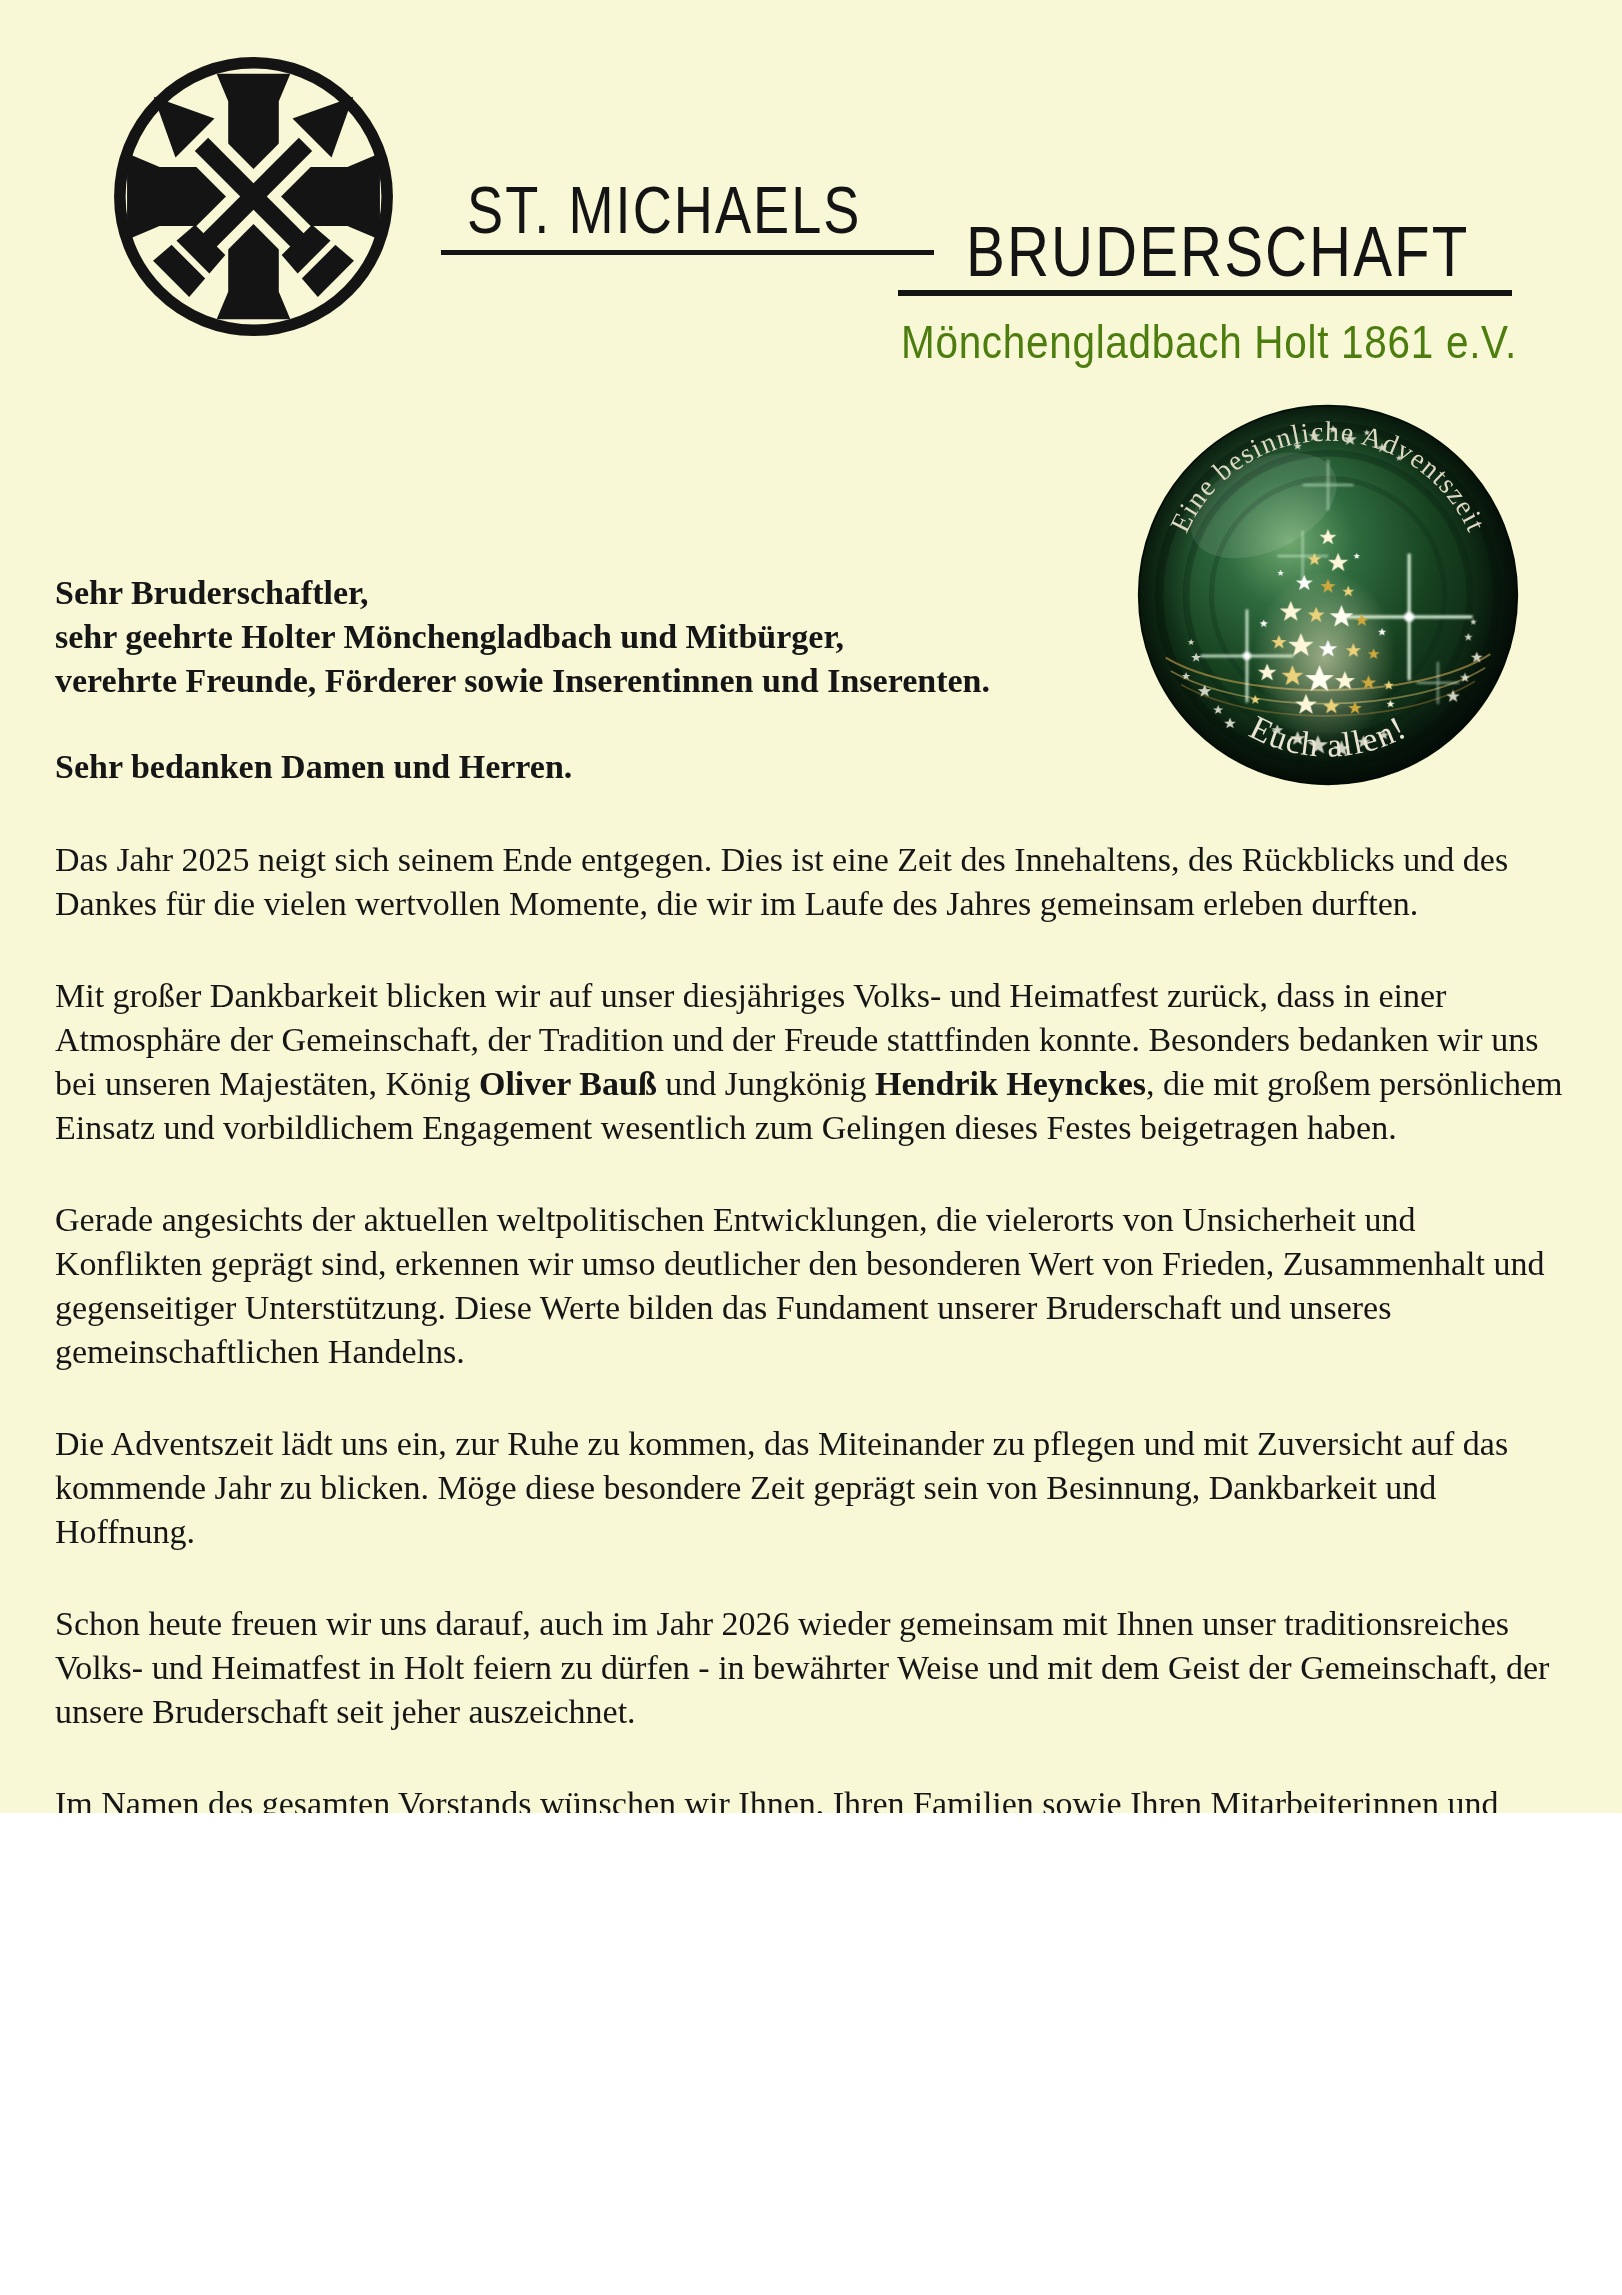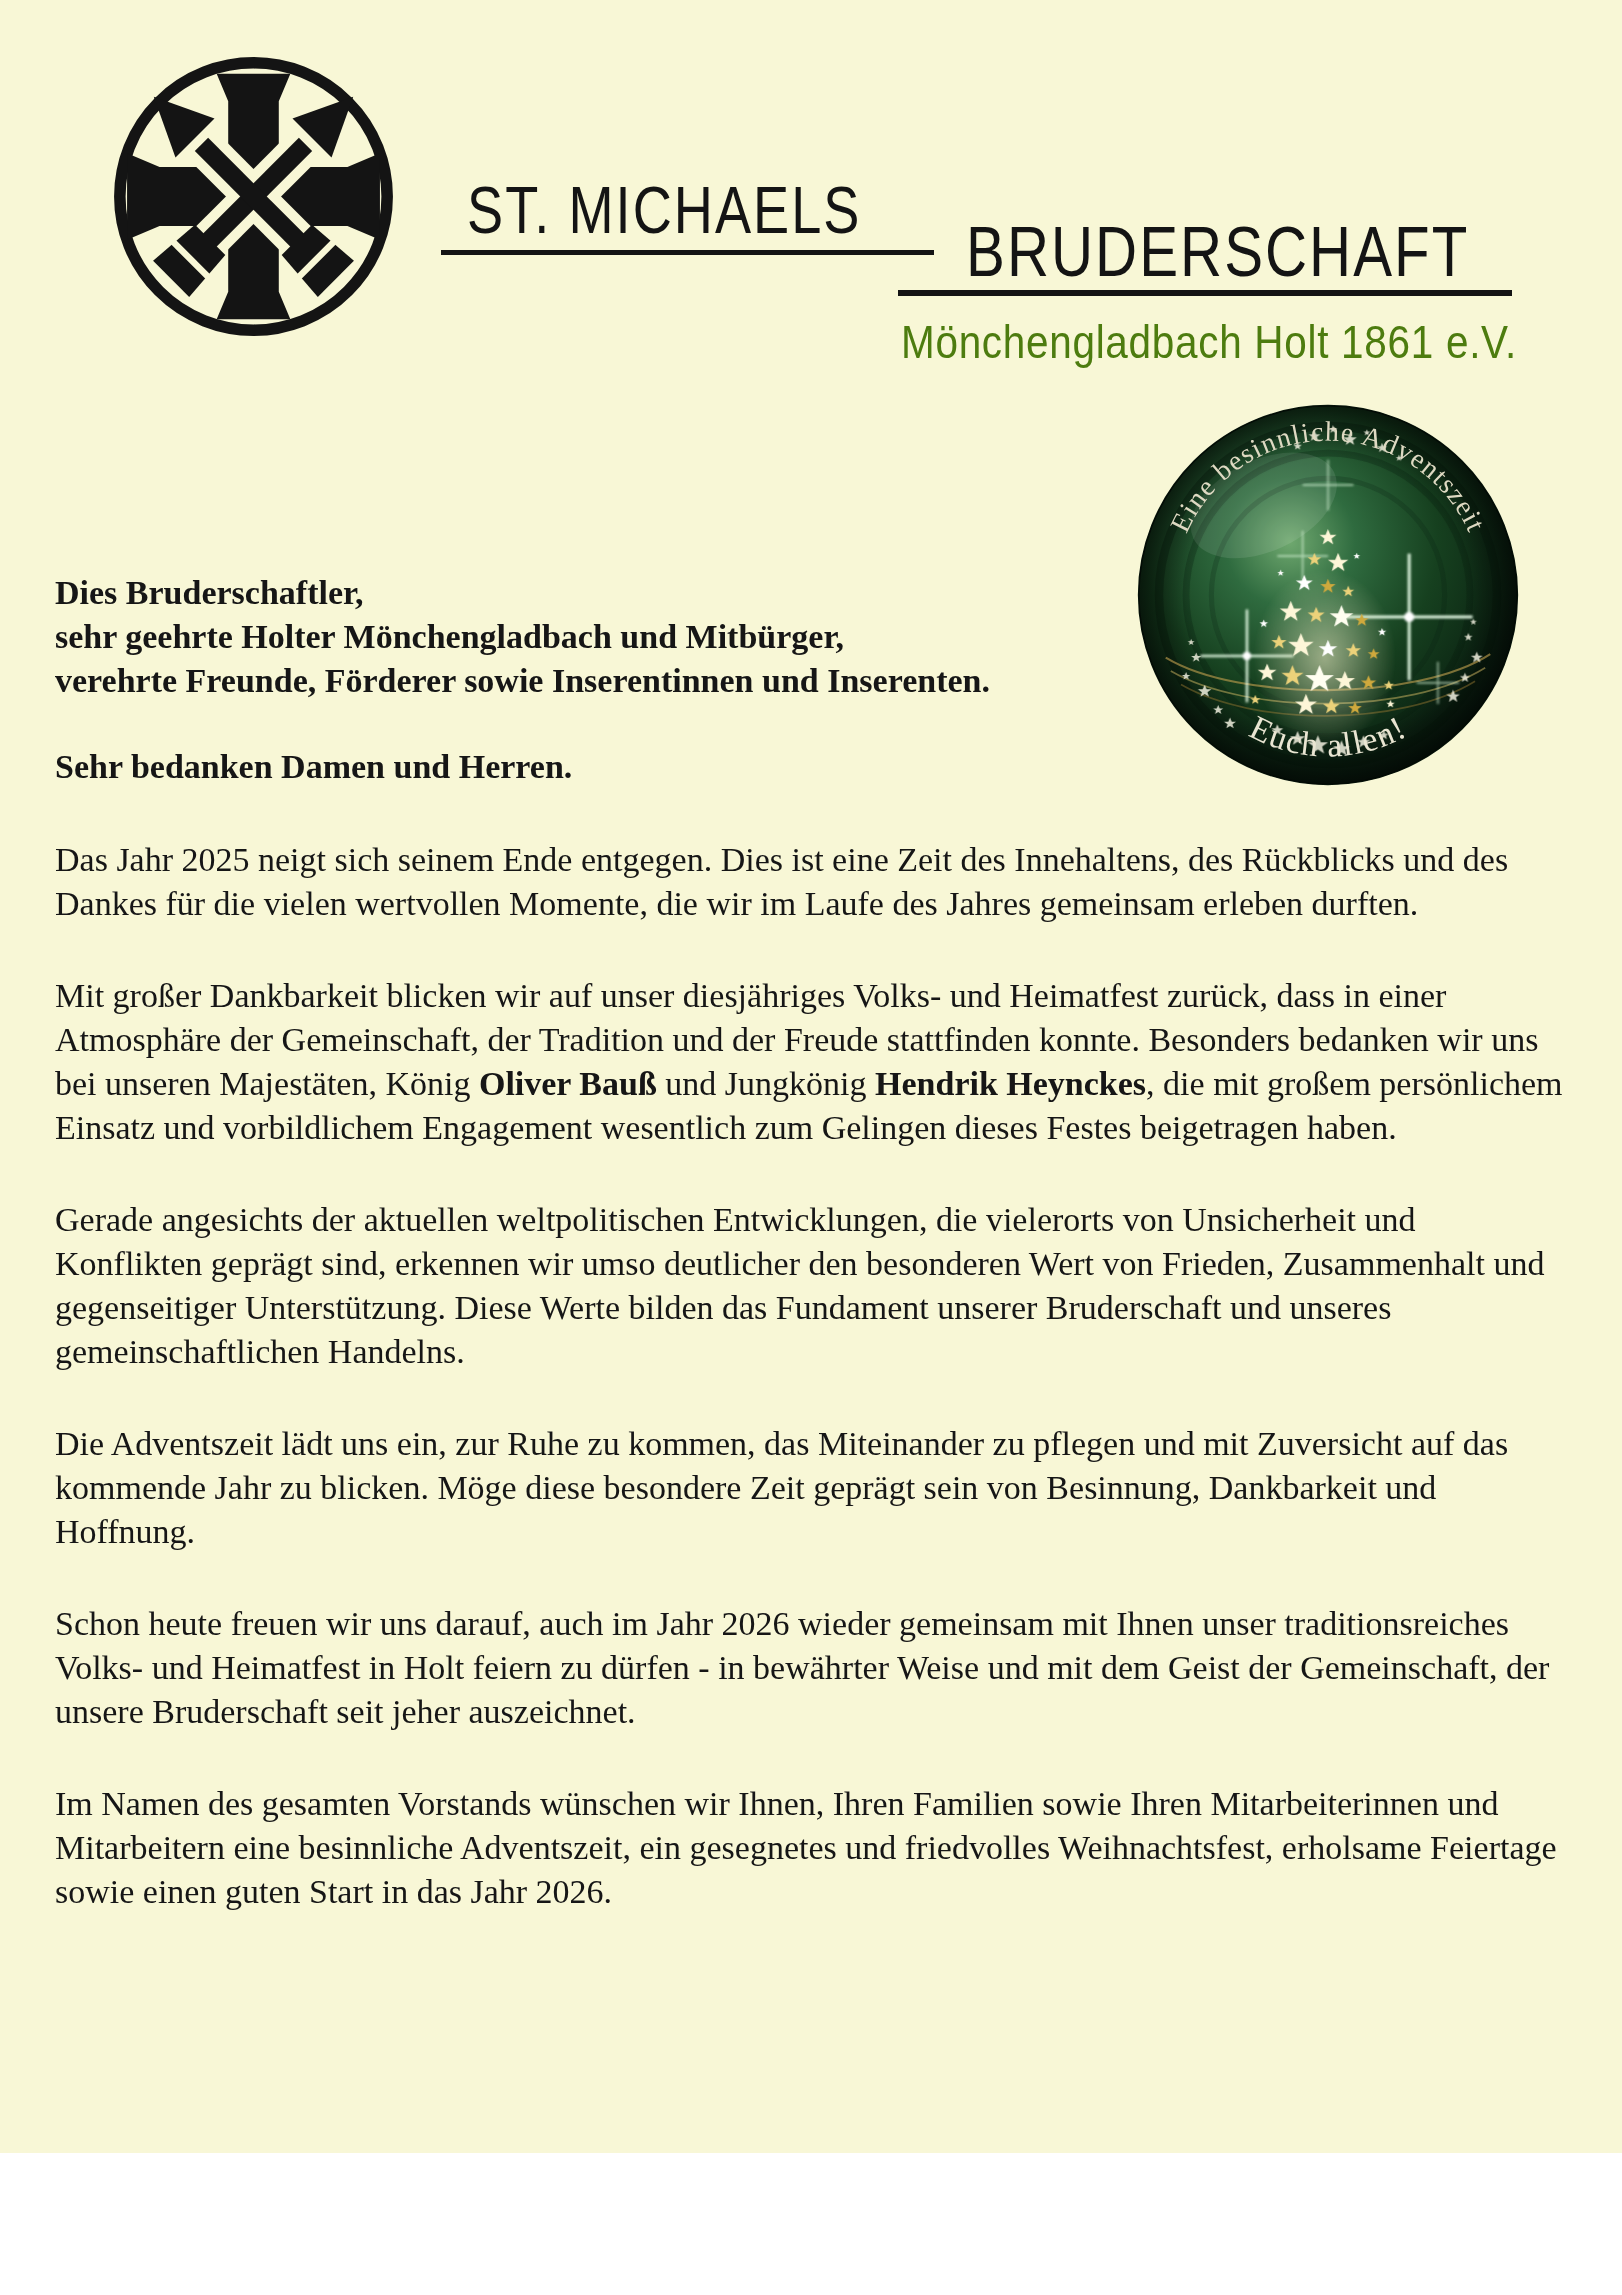--- a/index.html
+++ b/index.html
@@ -1,19 +1,19 @@
 <!DOCTYPE html>
 <html style="font-size:13.5px"><head>
 <meta charset="utf-8">
 <style>
   html,body{margin:0;padding:0;}
   .page{
     position:relative;
     width:1623px;
-    height:2153px;
+    height:1813px;
     background:#f8f7d6;
     font-family:"Liberation Serif", serif;
     color:#161616;
     overflow:hidden;
   }
   
   .logo-svg{position:absolute;left:108px;top:52px;width:291px;height:289px;}
   .lh-title{
     position:absolute;
     font-family:"Liberation Sans", sans-serif;
@@ -212,21 +212,21 @@
       <text font-size="33">
         <textPath href="#arcTop" startOffset="50%" text-anchor="middle">Eine besinnliche Adventszeit</textPath>
       </text>
       <text font-size="40" fill="#e9e5d2">
         <textPath href="#arcBot" startOffset="50%" text-anchor="middle">Euch allen!</textPath>
       </text>
     </g>
   </svg>
 
   <div class="salutation">
-    <div>Dies Bruderschaftler,</div>
+    <div>Sehr Bruderschaftler,</div>
     <div>sehr geehrte Holter Mönchengladbach und Mitbürger,</div>
     <div>verehrte Freunde, Förderer sowie Inserentinnen und Inserenten.</div>
   </div>
   <div class="salutation2">Sehr bedanken Damen und Herren.</div>
 
   <div class="body-text">
     <p>Das Jahr 2025 neigt sich seinem Ende entgegen. Dies ist eine Zeit des Innehaltens, des Rückblicks und des Dankes für die vielen wertvollen Momente, die wir im Laufe des Jahres gemeinsam erleben durften.</p>
     <p><span>Mit großer Dankbarkeit blicken wir auf unser diesjähriges Volks- und Heimatfest zurück, dass in einer Atmosphäre der Gemeinschaft, der Tradition und der Freude stattfinden konnte. Besonders bedanken wir uns bei unseren Majestäten, König </span><span class="b">Oliver Bauß</span><span> und Jungkönig </span><span class="b">Hendrik Heynckes</span><span>, die mit großem persönlichem Einsatz und vorbildlichem Engagement wesentlich zum Gelingen dieses Festes beigetragen haben.</span></p>
     <p>Gerade angesichts der aktuellen weltpolitischen Entwicklungen, die vielerorts von Unsicherheit und Konflikten geprägt sind, erkennen wir umso deutlicher den besonderen Wert von Frieden, Zusammenhalt und gegenseitiger Unterstützung. Diese Werte bilden das Fundament unserer Bruderschaft und unseres gemeinschaftlichen Handelns.</p>
     <p>Die Adventszeit lädt uns ein, zur Ruhe zu kommen, das Miteinander zu pflegen und mit Zuversicht auf das kommende Jahr zu blicken. Möge diese besondere Zeit geprägt sein von Besinnung, Dankbarkeit und Hoffnung.</p>

